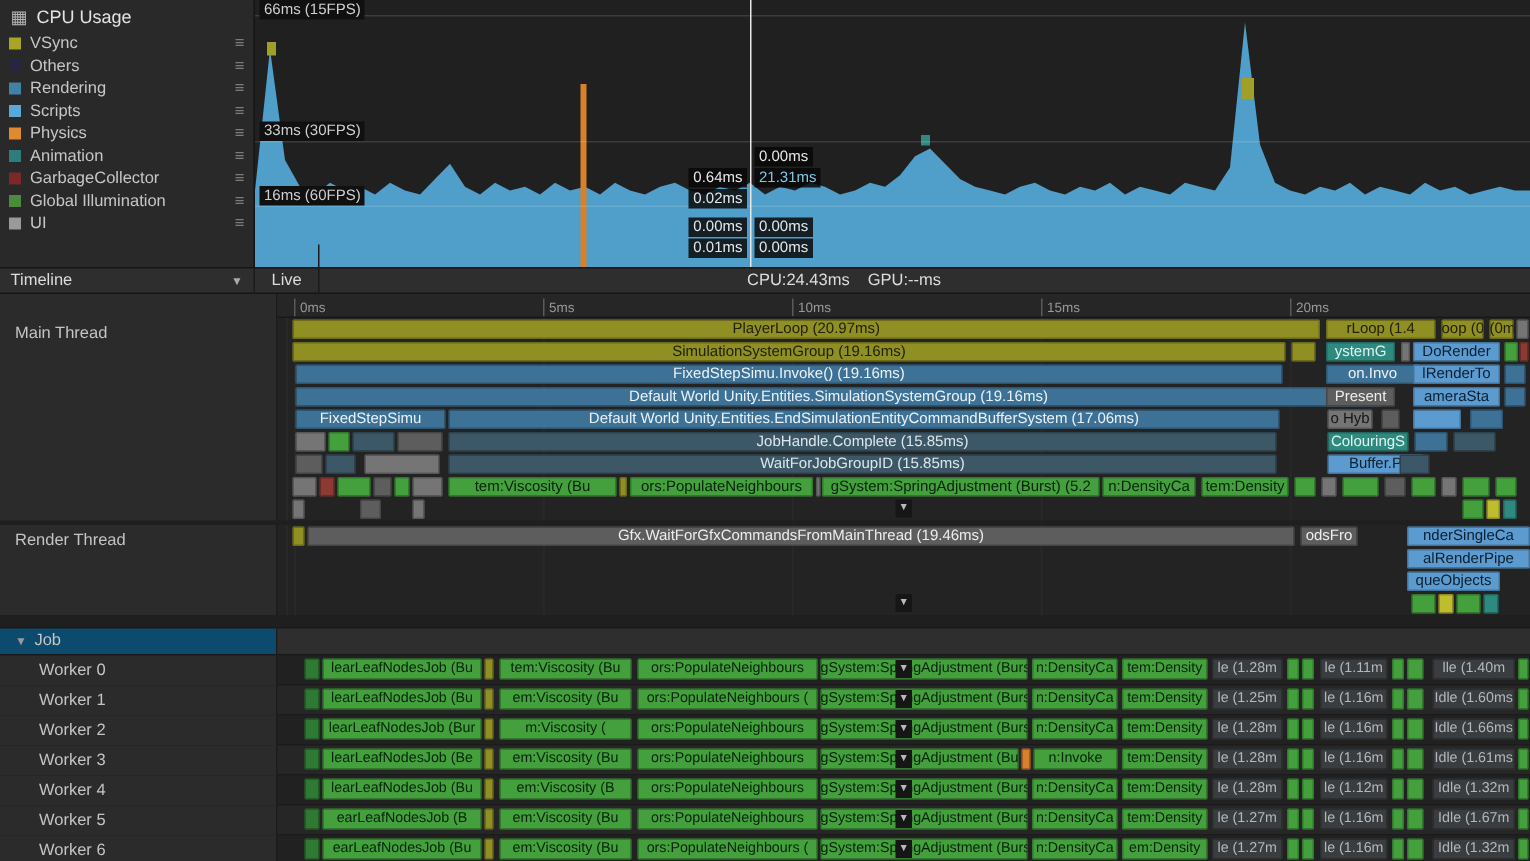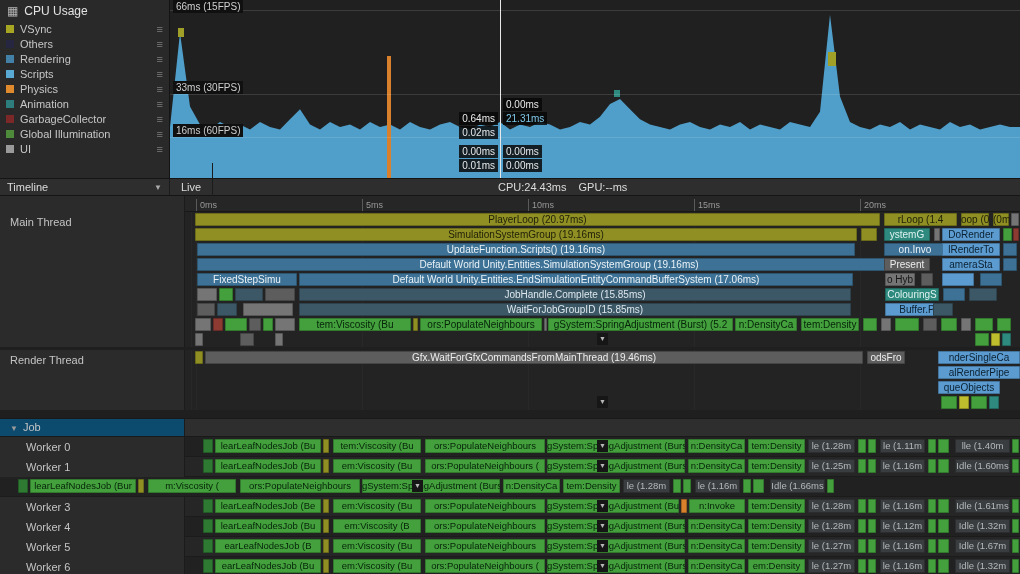--- a/index.html
+++ b/index.html
@@ -185,21 +185,21 @@
           <div class="track-row" style="height: 15px;">
             <div class="seg" style="left: 10px; width: 662px; background: rgb(143, 143, 35); color: rgb(34, 34, 10);">SimulationSystemGroup (19.16ms)</div>
             <div class="seg" style="left: 676px; width: 16px; background: rgb(143, 143, 35); color: rgb(34, 34, 10);"></div>
             <div class="seg" style="left: 699px; width: 46px; background: rgb(46, 138, 126); color: rgb(223, 242, 239);">ystemG</div>
             <div class="seg" style="left: 749px; width: 6px; background: rgb(117, 117, 117); color: rgb(21, 21, 21);"></div>
             <div class="seg" style="left: 757px; width: 58px; background: rgb(91, 155, 208); color: rgb(11, 32, 48);">DoRender</div>
             <div class="seg" style="left: 818px; width: 9px; background: rgb(67, 160, 60); color: rgb(6, 35, 10);"></div>
             <div class="seg" style="left: 828px; width: 6px; background: rgb(140, 58, 50); color: rgb(241, 222, 220);"></div>
           </div>
           <div class="track-row" style="height: 15px;">
-            <div class="seg" style="left: 12px; width: 658px; background: rgb(61, 114, 150); color: rgb(234, 242, 247);">UpdateFunction.Scripts() (19.16ms)</div>
+            <div class="seg" style="left: 12px; width: 658px; background: rgb(61, 114, 150); color: rgb(234, 242, 247);">FixedStepSimu.Invoke() (19.16ms)</div>
             <div class="seg" style="left: 699px; width: 62px; background: rgb(61, 114, 150); color: rgb(234, 242, 247);">on.Invo</div>
             <div class="seg" style="left: 757px; width: 58px; background: rgb(91, 155, 208); color: rgb(11, 32, 48);">lRenderTo</div>
             <div class="seg" style="left: 818px; width: 14px; background: rgb(61, 114, 150); color: rgb(234, 242, 247);"></div>
           </div>
           <div class="track-row" style="height: 15px;">
             <div class="seg" style="left: 12px; width: 724px; background: rgb(61, 114, 150); color: rgb(234, 242, 247);">Default World Unity.Entities.SimulationSystemGroup (19.16ms)</div>
             <div class="seg" style="left: 699px; width: 46px; background: rgb(93, 93, 93); color: rgb(237, 237, 237);">Present</div>
             <div class="seg" style="left: 757px; width: 58px; background: rgb(91, 155, 208); color: rgb(11, 32, 48);">ameraSta</div>
             <div class="seg" style="left: 818px; width: 14px; background: rgb(61, 114, 150); color: rgb(234, 242, 247);"></div>
           </div>
@@ -333,20 +333,21 @@
             <div class="seg" style="left: 695px; width: 45px; background: rgb(58, 61, 63); color: rgb(180, 184, 186);">le (1.16m</div>
             <div class="seg" style="left: 743px; width: 8px; background: rgb(67, 160, 60); color: rgb(6, 35, 10);"></div>
             <div class="seg" style="left: 753px; width: 11px; background: rgb(67, 160, 60); color: rgb(6, 35, 10);"></div>
             <div class="seg" style="left: 770px; width: 55px; background: rgb(58, 61, 63); color: rgb(180, 184, 186);">Idle (1.60ms</div>
             <div class="seg" style="left: 827px; width: 7px; background: rgb(67, 160, 60); color: rgb(6, 35, 10);"></div>
             <div class="flow-arrow" style="left: 412px;">▼</div>
           </div>
         </div>
       </div>
       <div class="section kind-worker">
+        <div class="sec-label">Worker 2</div>
         <div class="sec-rows">
           <div class="track-row" style="height: 19px;">
             <div class="seg" style="left: 18px; width: 10px; background: rgb(46, 122, 51); color: rgb(223, 242, 223);"></div>
             <div class="seg" style="left: 30px; width: 106px; background: rgb(67, 160, 60); color: rgb(6, 35, 10);">learLeafNodesJob (Bur</div>
             <div class="seg" style="left: 138px; width: 6px; background: rgb(143, 143, 35); color: rgb(34, 34, 10);"></div>
             <div class="seg" style="left: 148px; width: 88px; background: rgb(67, 160, 60); color: rgb(6, 35, 10);">m:Viscosity (</div>
             <div class="seg" style="left: 240px; width: 120px; background: rgb(67, 160, 60); color: rgb(6, 35, 10);">ors:PopulateNeighbours</div>
             <div class="seg" style="left: 362px; width: 138px; background: rgb(67, 160, 60); color: rgb(6, 35, 10);">gSystem:SpringAdjustment (Burst) (5.2</div>
             <div class="seg" style="left: 503px; width: 57px; background: rgb(67, 160, 60); color: rgb(6, 35, 10);">n:DensityCa</div>
             <div class="seg" style="left: 563px; width: 57px; background: rgb(67, 160, 60); color: rgb(6, 35, 10);">tem:Density</div>

